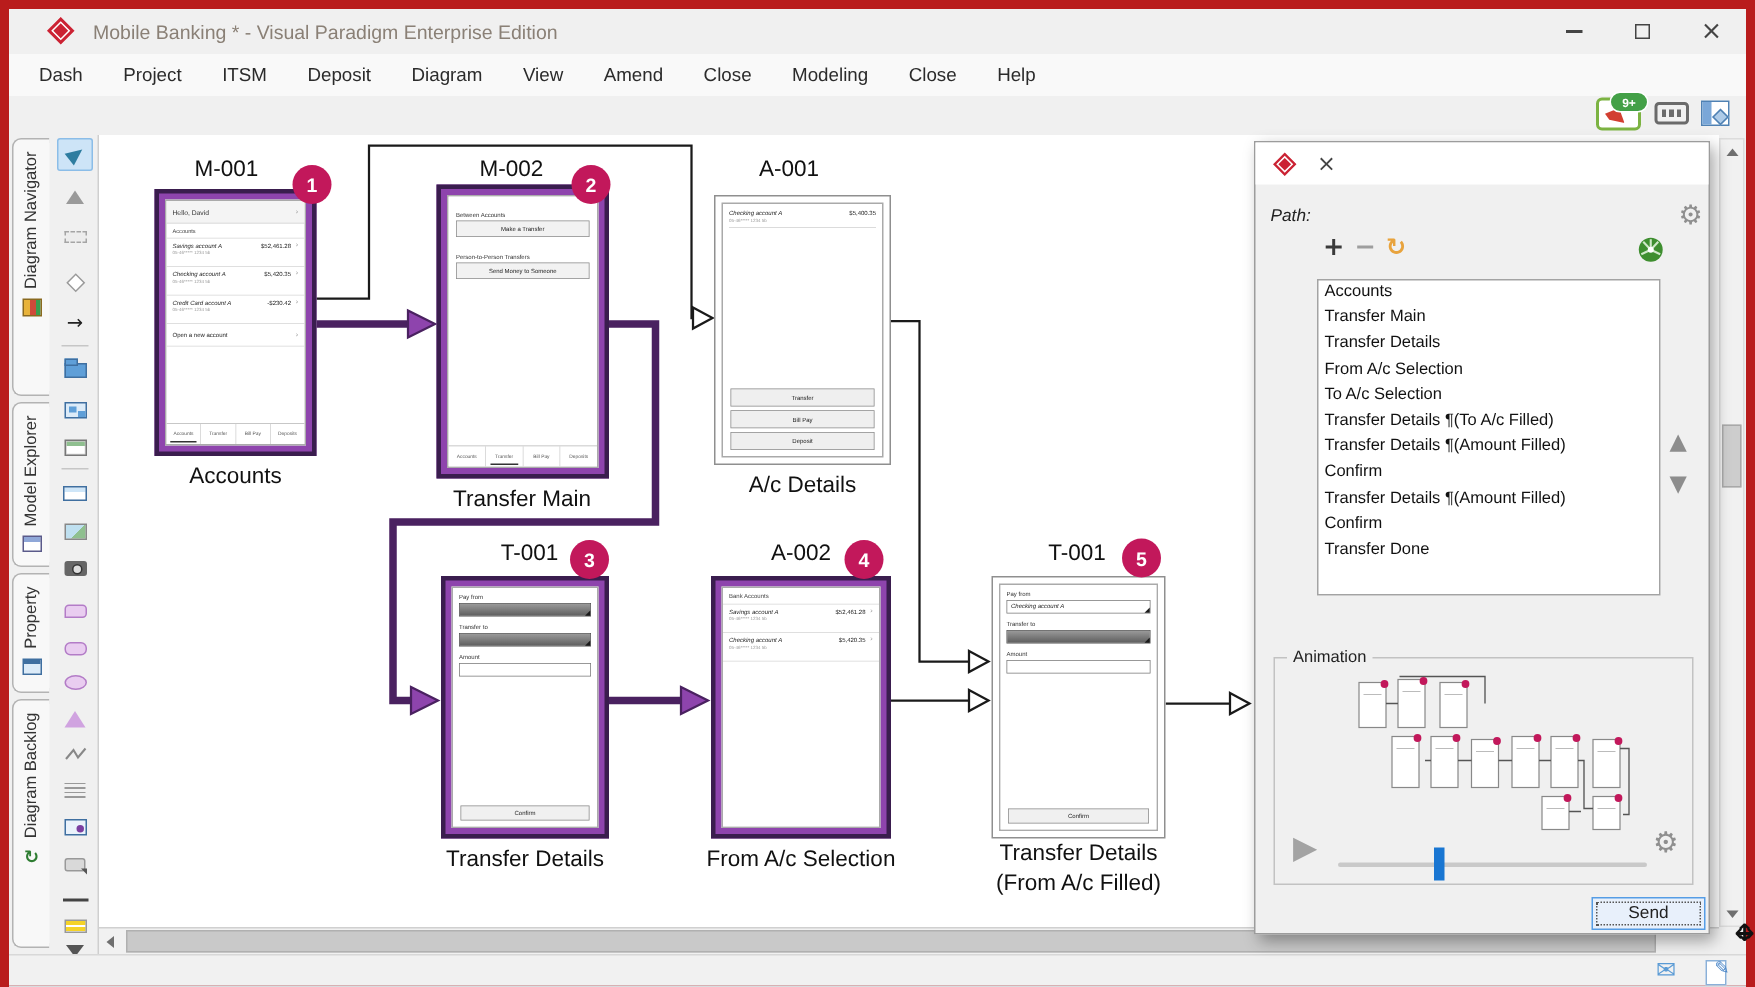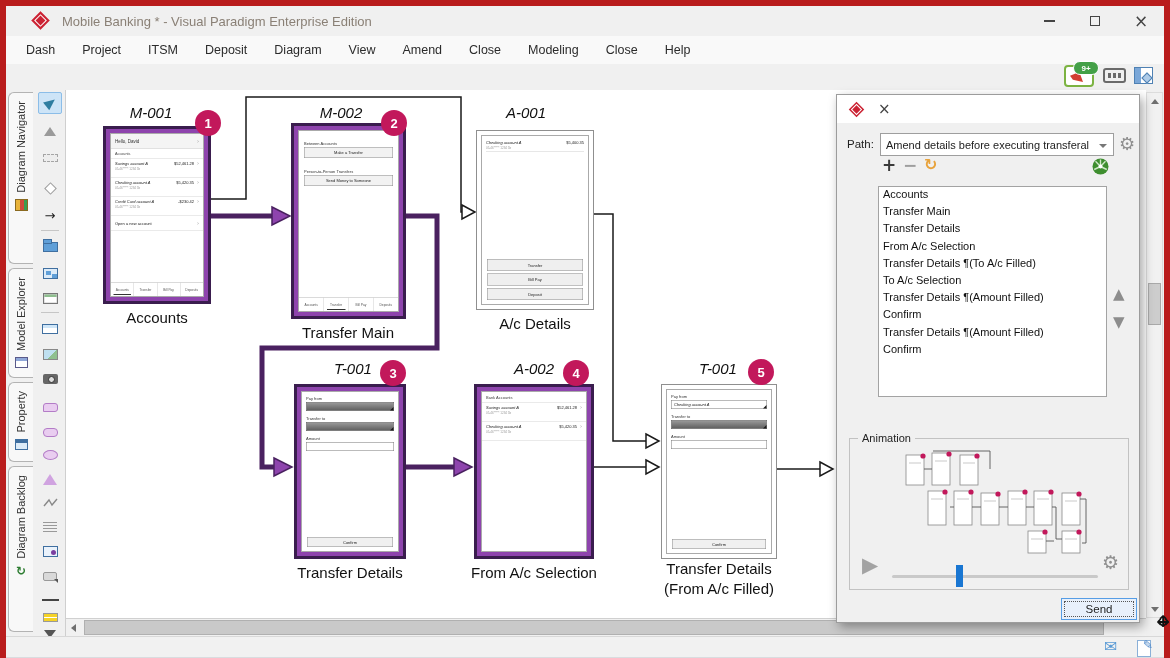--- a/index.html
+++ b/index.html
@@ -72,21 +72,21 @@
   .ic-info::after { content:""; position:absolute; right:1px; bottom:1px; width:5px; height:5px; border-radius:50%; background:#7b3fa0; }
   .ic-call { position:relative; width:14px; height:9px; background:#d9d9d9; border:1px solid #999; border-radius:2px; }
   .ic-call::after { content:""; position:absolute; right:-2px; bottom:-3px; width:0; height:0; border-top:4px solid #555; border-left:4px solid transparent; }
   .ic-hline { width:17px; height:2px; background:#444; }
   .ic-ybars { width:15px; height:9px; border:1px solid #999; background:repeating-linear-gradient(180deg,#f5d327 0 3px,#fff 3px 4px); }
   .tridown { width:0; height:0; border-top:8px solid #555; border-left:6px solid transparent; border-right:6px solid transparent; }
 
   
   #canvas { position:absolute; left:60px; top:84px; width:1080px; height:528px; background:#ffffff; overflow:hidden; }
   #connectors { position:absolute; left:0; top:0; }
-  .shape-title { position:absolute; font-size:15px; color:#111; text-align:center;font-style:italic; }
+  .shape-title { position:absolute; font-size:15px; color:#111; text-align:center; }
   .shape-caption { position:absolute; font-size:15px; color:#111; text-align:center; line-height:20px; }
   .badge { position:absolute; width:26px; height:26px; border-radius:50%; background:#c2185b; color:#fff; font-size:13px; font-weight:bold; display:flex; align-items:center; justify-content:center; z-index:5; }
   .phone { position:absolute; }
   .phone.purple { border:3px solid #3a1d4e; background:#8e44ad; padding:4px; }
   .phone.plain { border:1px solid #8f8f8f; background:#fff; padding:4px; }
   .screen { width:100%; height:100%; background:#fff; border:1px solid #aaa; overflow:hidden; position:relative; }
   .mini { width:200%; height:200%; transform:scale(.5); transform-origin:0 0; position:relative; background:#fff; }
 
   .hdr-row { height:30px; background:#f4f4f4; border-bottom:1px solid #cfcfcf; display:flex; align-items:center; padding:0 8px; font-size:9px; color:#333; }
   .hdr-row .sp { flex:1; }
@@ -129,21 +129,21 @@
   #note-icon { position:absolute; left:1131px; top:634px; width:14px; height:17px; background:#fff; border:1px solid #8ab0d8; }
   #note-icon span { position:absolute; right:-3px; top:-2px; font-size:12px; color:#4a86c8; }
 
   
   #dialog { position:absolute; left:830px; top:88px; width:304px; height:529px; background:#f0f0f0; border:1px solid #9c9c9c; box-shadow:3px 4px 10px rgba(0,0,0,.35); z-index:50; }
   #dlg-title { position:absolute; left:0; top:0; width:100%; height:28px; background:#fff; display:flex; align-items:center; padding:0 10px; }
   #dlg-diamond { width:11px; height:11px; background:#cb2233; transform:rotate(45deg); box-shadow:inset 0 0 0 1.5px #cb2233, inset 0 0 0 2.5px #fff; margin:0 12px 0 4px; }
   #dlg-title .t { font-size:12.5px; color:#222; flex:1; }
   #dlg-x { font-size:15px; color:#444; padding:2px 4px; }
   #path-row { position:absolute; left:0; top:38px; width:100%; height:24px; }
-  #path-label { position:absolute; left:10px; top:5px; font-size:11.5px; color:#222; }
+  #path-label { position:absolute; left:10px; top:5px; font-size:11.5px; color:#222;font-style:italic; }
   #path-select { position:absolute; left:43px; top:0; width:234px; height:23px; background:#fff; border:1px solid #9e9e9e; font-size:11px; color:#222; display:flex; align-items:center; padding:0 18px 0 5px; white-space:nowrap; overflow:hidden; }
   #path-select .ca { position:absolute; right:6px; top:10px; width:0; height:0; border-top:4px solid #777; border-left:4px solid transparent; border-right:4px solid transparent; }
   .gear { color:#8f8f8f; }
   #path-gear { position:absolute; left:282px; top:2px; font-size:18px; }
   #list-tools { position:absolute; left:0; top:62px; width:100%; height:22px; }
   #tool-plus { position:absolute; left:45px; top:0; font-size:17px; font-weight:bold; color:#3a3a3a; }
   #tool-minus { position:absolute; left:66px; top:0; font-size:17px; font-weight:bold; color:#9e9e9e; }
   #tool-refresh { position:absolute; left:87px; top:0; font-size:16px; font-weight:bold; color:#e8a33d; }
   #tool-record { position:absolute; left:255px; top:1px; }
   #step-list { position:absolute; left:41px; top:91px; width:229px; height:211px; background:#fff; border:1px solid #a3a3a3; overflow:hidden; }
@@ -507,24 +507,20 @@
       <span class="ico">✎</span>
     </div>
 
   <div id="dialog">
     <div id="dlg-title">
       <div id="dlg-diamond"></div>
       <span id="dlg-x" class="ico">×</span>
     </div>
     <div id="path-row">
       <span id="path-label">Path:</span>
-      <div id="path-select">
-        <span>Amend details before executing transferal</span>
-        <span class="ca"></span>
-      </div>
       <span id="path-gear" class="gear ico">⚙</span>
     </div>
     <div id="list-tools">
       <span id="tool-plus" class="ico">+</span>
       <span id="tool-minus" class="ico">−</span>
       <span id="tool-refresh" class="ico">↻</span>
       <span id="tool-record">
         <svg width="17" height="17">
             <circle cx="8.5" cy="8.5" r="8" fill="#3e8e2f"></circle>
             <g stroke="#cfe8c8" stroke-width="1.4">
@@ -536,26 +532,27 @@
             </g>
             <circle cx="8.5" cy="8.5" r="2" fill="#fff"></circle>
           </svg>
       </span>
     </div>
     <div id="step-list">
       <div class="step">Accounts</div>
       <div class="step">Transfer Main</div>
       <div class="step">Transfer Details</div>
       <div class="step">From A/c Selection</div>
+      <div class="step">To A/c Selection</div>
       <div class="step">Transfer Details ¶(To A/c Filled)</div>
-      <div class="step">To A/c Selection</div>
       <div class="step">Transfer Details ¶(Amount Filled)</div>
       <div class="step">Confirm</div>
       <div class="step">Transfer Details ¶(Amount Filled)</div>
       <div class="step">Confirm</div>
+      <div class="step">Transfer Done</div>
     </div>
     <span id="mv-up" class="ico">▲</span>
     <span id="mv-dn" class="ico">▼</span>
 
     <div id="anim-box">
       <span id="anim-legend">Animation</span>
       <svg id="anim-thumbs" width="280" height="106">
         <g fill="#ffffff" stroke="#888" stroke-width="0.8">
           <rect x="56" y="6" width="18" height="30"></rect>
             <rect x="82" y="4" width="18" height="32"></rect>

